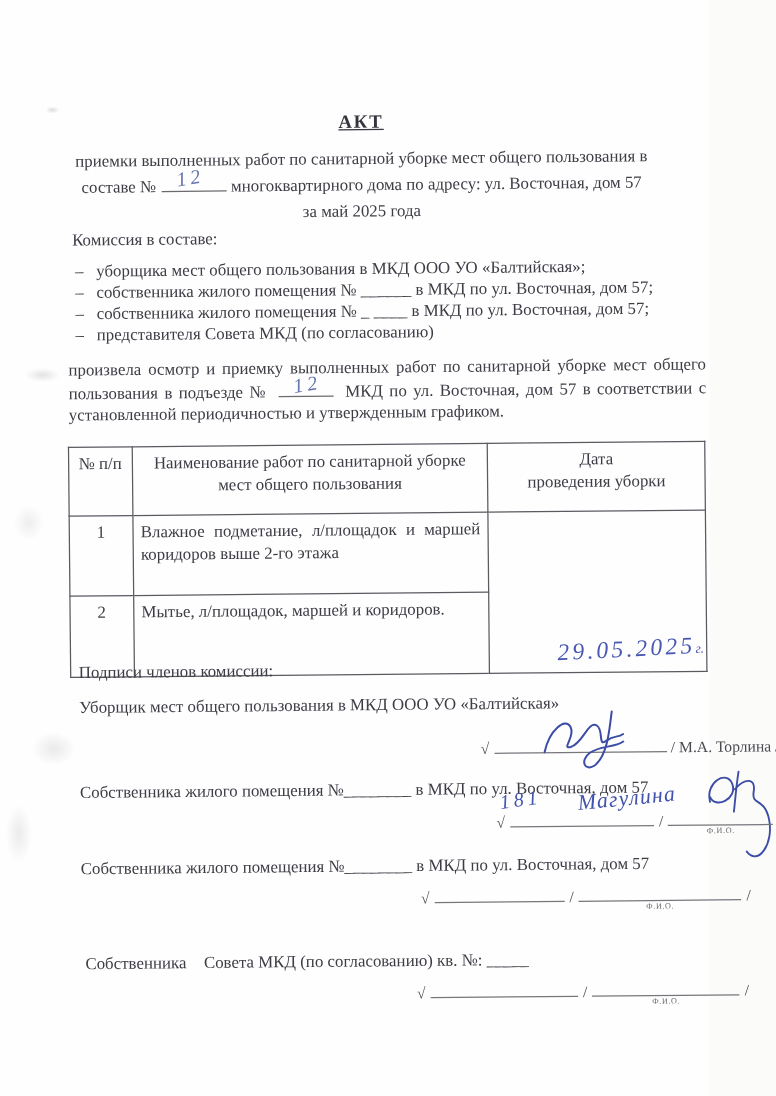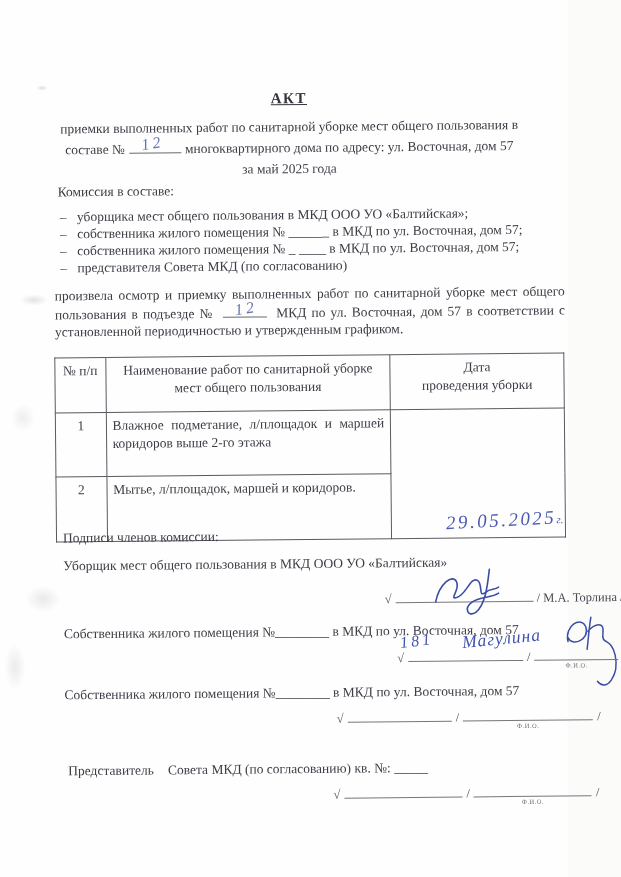--- a/index.html
+++ b/index.html
@@ -196,21 +196,21 @@
       <span class="check">√</span><span class="line" style="width:115px"></span><span class="slash">/</span><span class="line" style="width:84px"><span class="fio">Ф.И.О.</span></span><span class="slash">/</span>
     </div>
 
     <div class="owner2-label">Собственника жилого помещения №________ в МКД по ул. Восточная, дом 57</div>
 
     <div class="sigrow row-owner2">
       <span class="check">√</span><span class="line" style="width:104px"></span><span class="slash">/</span><span class="line" style="width:130px"><span class="fio">Ф.И.О.</span></span><span class="slash">/</span>
     </div>
 
     <div class="rep-label">
-      <span>Представитель</span><span class="part2">Совета МКД (по согласованию) кв. №: _____</span>
+      <span>Собственника</span><span class="part2">Совета МКД (по согласованию) кв. №: _____</span>
     </div>
 
     <div class="sigrow row-rep">
       <span class="check">√</span><span class="line" style="width:118px"></span><span class="slash">/</span><span class="line" style="width:118px"><span class="fio">Ф.И.О.</span></span><span class="slash">/</span>
     </div>
 
   </div>
 </div>
 
 </body></html>

